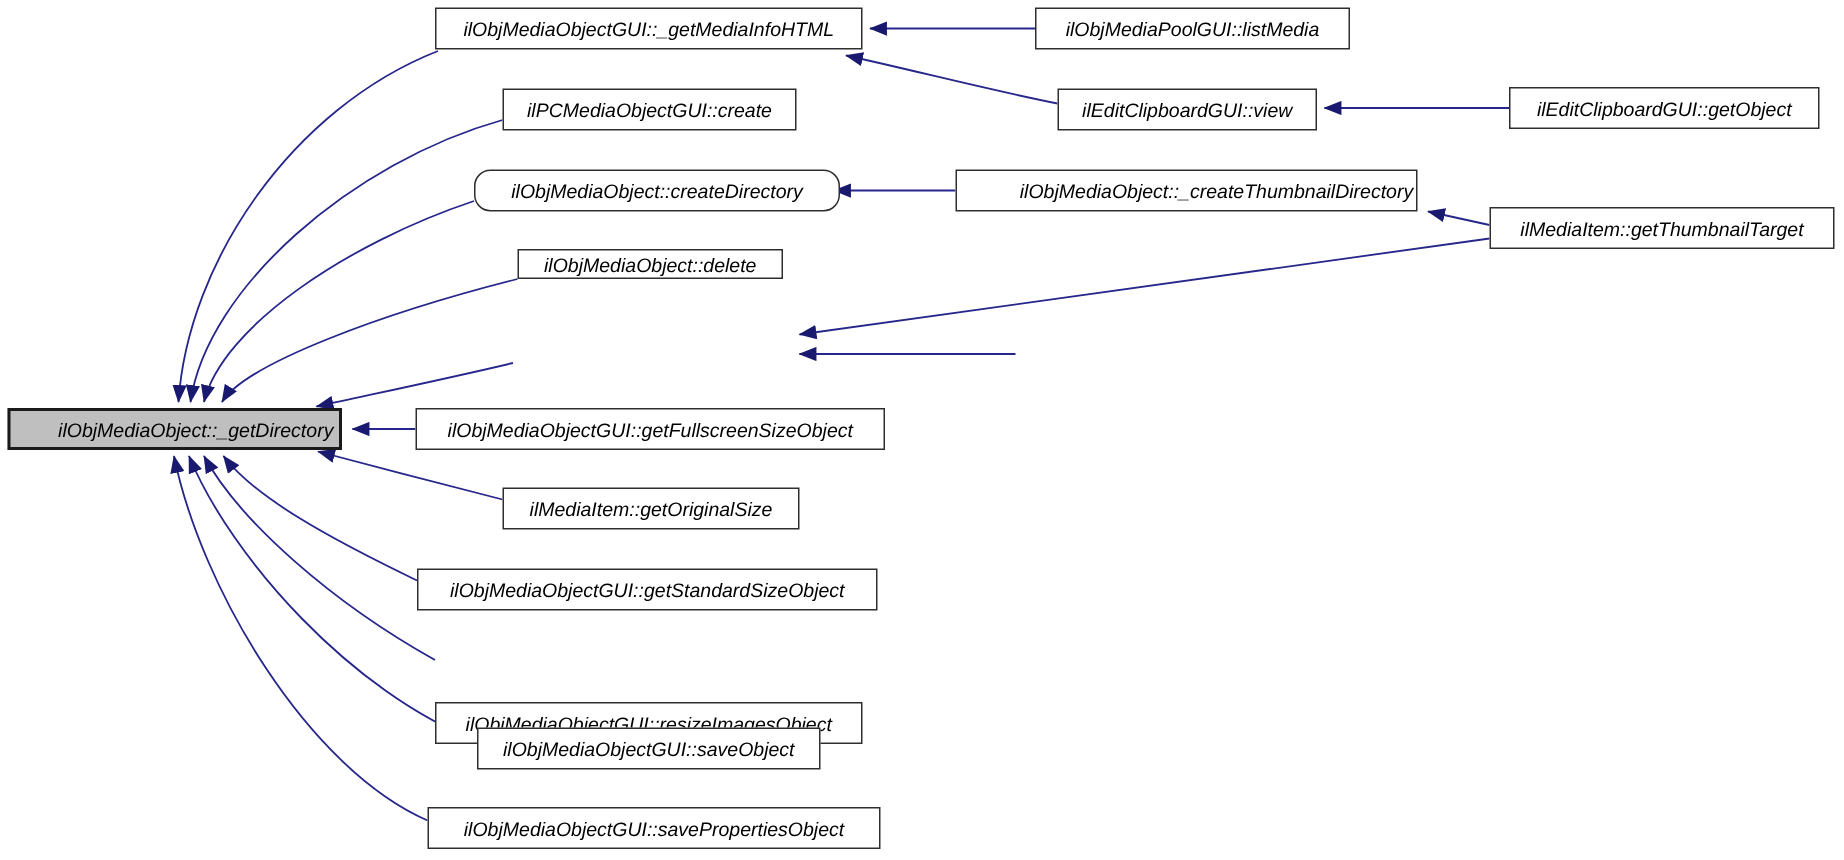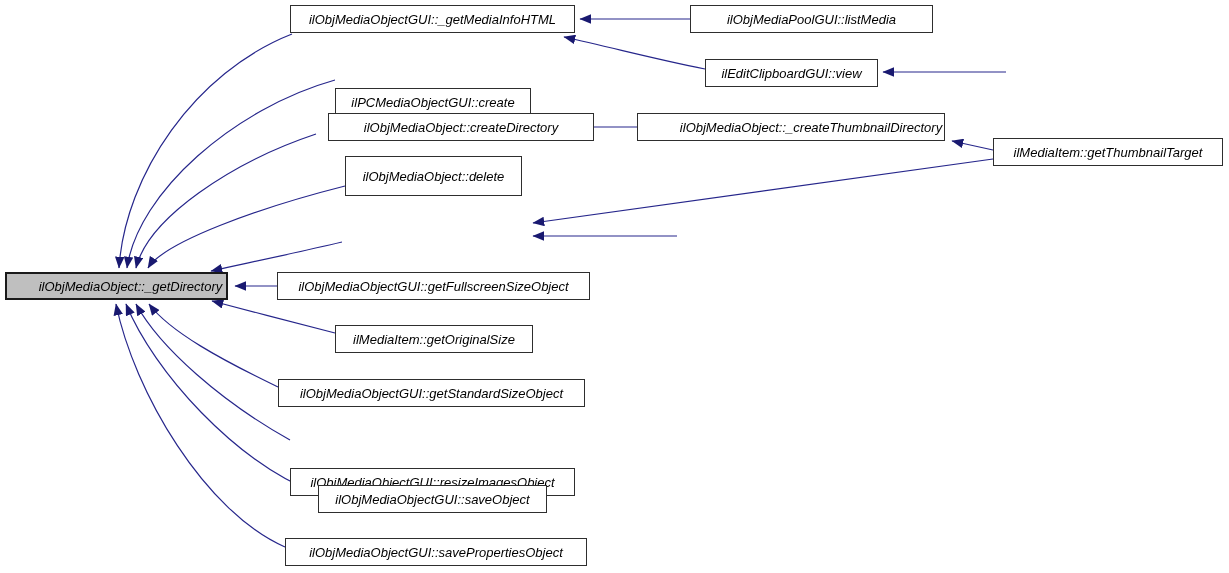--- a/index.html
+++ b/index.html
@@ -68,42 +68,43 @@
     <path class="edge" d="M 637 127 L 556 127" marker-end="url(#arw)"></path>
     <path class="edge" d="M 993 150 L 952 141" marker-end="url(#arw)"></path>
     <path class="edge" d="M 993 159 L 533 223" marker-end="url(#arw)"></path>
     <path class="edge" d="M 677 236 L 533 236" marker-end="url(#arw)"></path>
   </svg>
 
   <div class="node hl" style="left:5px;top:272px;width:223px;height:28px;padding-left:28px;">ilObjMediaObject::_getDirectory</div>
 
   <div class="node" style="left:290px;top:5px;width:285px;height:28px;">ilObjMediaObjectGUI::_getMediaInfoHTML</div>
 
-  <div class="node" style="left:335px;top:59px;width:196px;height:28px;margin-top:29px;">ilPCMediaObjectGUI::create</div>
+  <div class="node" style="left:335px;top:59px;width:196px;height:28px;">ilPCMediaObjectGUI::create</div>
 
-  <div class="node" style="left:328px;top:113px;width:266px;height:28px;">ilObjMediaObject::createDirectory</div>
+  <div class="node" style="left:316px;top:113px;width:244px;height:28px;border-radius:11px;">ilObjMediaObject::createDirectory</div>
 
-  <div class="node" style="left:345px;top:156px;width:177px;height:40px;">ilObjMediaObject::delete</div>
+  <div class="node" style="left:345px;top:166px;width:177px;height:20px;">ilObjMediaObject::delete</div>
 
 
   <div class="node" style="left:277px;top:272px;width:313px;height:28px;">ilObjMediaObjectGUI::getFullscreenSizeObject</div>
 
   <div class="node" style="left:335px;top:325px;width:198px;height:28px;">ilMediaItem::getOriginalSize</div>
 
   <div class="node" style="left:278px;top:379px;width:307px;height:28px;">ilObjMediaObjectGUI::getStandardSizeObject</div>
 
   <div class="node" style="left:290px;top:432px;width:285px;height:28px;margin-top:36px;">ilObjMediaObjectGUI::resizeImagesObject</div>
 
   <div class="node" style="left:318px;top:485px;width:229px;height:28px;">ilObjMediaObjectGUI::saveObject</div>
 
   <div class="node" style="left:285px;top:538px;width:302px;height:28px;">ilObjMediaObjectGUI::savePropertiesObject</div>
 
-  <div class="node" style="left:690px;top:5px;width:243px;height:28px;">ilObjMediaPoolGUI::listMedia</div>
+  <div class="node" style="left:690px;top:5px;width:210px;height:28px;">ilObjMediaPoolGUI::listMedia</div>
 
   <div class="node" style="left:705px;top:59px;width:173px;height:28px;">ilEditClipboardGUI::view</div>
 
+  <div class="node" style="left:1006px;top:58px;width:207px;height:28px;">ilEditClipboardGUI::getObject</div>
 
   <div class="node" style="left:637px;top:113px;width:308px;height:28px;padding-left:40px;">ilObjMediaObject::_createThumbnailDirectory</div>
 
   <div class="node" style="left:993px;top:138px;width:230px;height:28px;">ilMediaItem::getThumbnailTarget</div>
 
 
 </div>
 
 </body></html>

